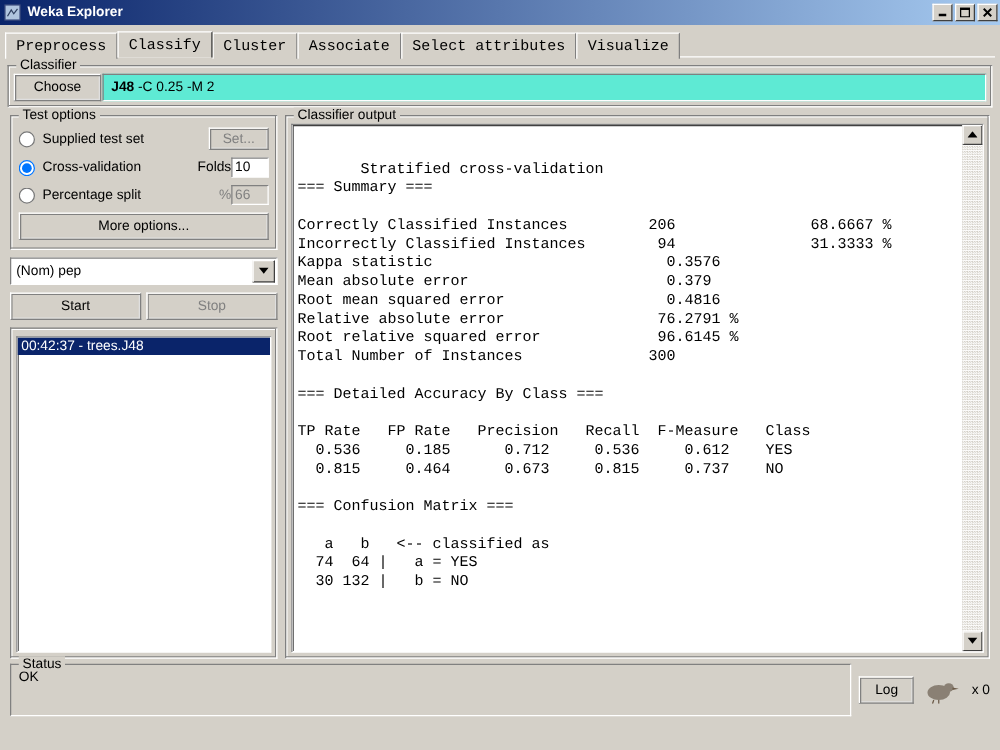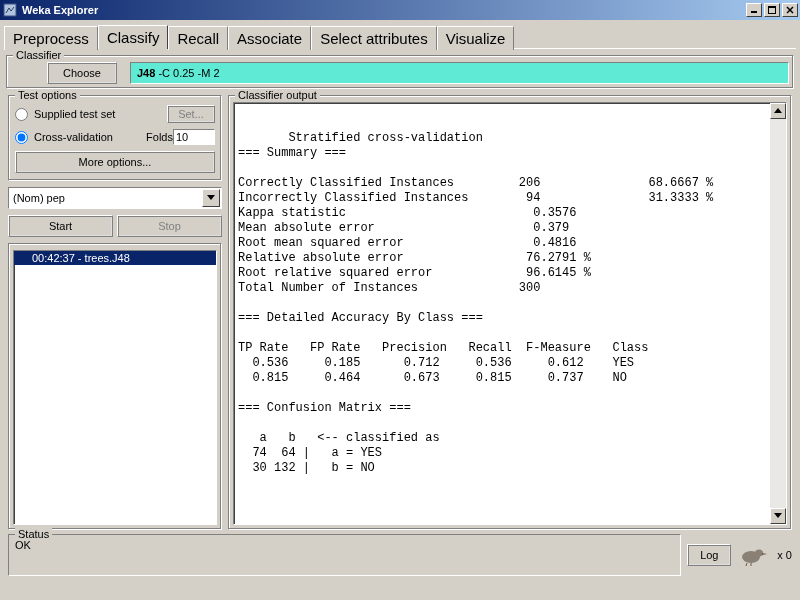--- a/index.html
+++ b/index.html
@@ -41,23 +41,24 @@
   display: flex;
   padding: 4px 4px 0 4px;
   align-items: flex-end;
 }
 .tab {
   padding: 3px 8px;
   border: 1px solid #808080;
   border-bottom: none;
   background: #d4d0c8;
   margin-right: 0;
-  font-size: 15px;
+  font-size: 12px;
   cursor: pointer;
   position: relative;
+  font-family: Liberation Mono, monospace;
 }
 .tab.active {
   background: #d4d0c8;
   border-top: 1px solid #fff;
   border-left: 1px solid #fff;
   border-right: 1px solid #404040;
   z-index: 2;
   top: 1px;
 }
 .tab:not(.active) {
@@ -98,37 +99,37 @@
   border-color: #fff #404040 #404040 #fff;
   box-shadow: 1px 1px 0 #808080 inset, -1px -1px 0 #dfdfdf inset;
   border-color: #fff #808080 #808080 #fff;
   padding: 2px 8px;
   font-size: 11px;
   font-family: inherit;
   cursor: pointer;
   min-height: 22px;
 }
 .btn[disabled] { color: #808080; cursor: default; }
-.classifier-row { display:flex; gap:13px; align-items:stretch;margin-left:36px; }
+.classifier-row { display:flex; gap:1px; align-items:stretch; }
 .classifier-display {
   flex: 1;
   border: 1px solid;
   border-color: #808080 #fff #fff #808080;
   padding: 4px 6px;
   background: #5eead4;
   font-size: 11px;
 }
 .main-cols { display: flex; gap: 2px; padding: 0 2px; height: 439px; }
 .left-col { width: 218px; display:flex; flex-direction:column; }
 .right-col { flex: 1; display:flex; }
 .radio-row, .opt-row { display:flex; align-items:center; padding: 3px 2px; font-size: 11px; }
 .radio-row input[type=radio] { margin-right: 6px; }
 .opt-label { flex: 1; }
 .sm-input {
-  width: 42px;
+  width: 30px;
   border: 1px solid;
   border-color: #808080 #fff #fff #808080;
   background: #fff;
   font-size: 11px;
   padding: 1px 2px;
   font-family: inherit;
 }
 .sm-input[disabled] { background: #d4d0c8; color: #808080; }
 .combo {
   border: 1px solid;
@@ -155,21 +156,21 @@
   background: #fff;
   border: 1px solid;
   border-color: #808080 #fff #fff #808080;
   box-shadow: inset 1px 1px 0 #404040;
   margin: 0;
   overflow: auto;
 }
 .result-item {
   background: #0a246a;
   color: #fff;
-  padding: 1px 18px;
+  padding: 1px 3px;
   font-size: 11px;
 }
 .output-area {
   flex:1;
   background: #fff;
   border: 1px solid;
   border-color: #808080 #fff #fff #808080;
   box-shadow: inset 1px 1px 0 #404040;
   font-family: "Courier New", monospace;
   font-size: 12px;
@@ -243,21 +244,21 @@
       <svg width="8" height="8">
         <line x1="1" y1="1" x2="7" y2="7" stroke="#000" stroke-width="1.5"></line>
         <line x1="7" y1="1" x2="1" y2="7" stroke="#000" stroke-width="1.5"></line>
       </svg>
     </span>
 </div>
 
 <div class="tabs">
   <div class="tab">Preprocess</div>
   <div class="tab active">Classify</div>
-  <div class="tab">Recall</div>
+  <div class="tab">Cluster</div>
   <div class="tab">Associate</div>
   <div class="tab">Select attributes</div>
   <div class="tab">Visualize</div>
 </div>
 
 <div class="tab-panel">
 
   <div class="fieldset" style="margin-bottom:4px;">
     <span class="legend">Classifier</span>
     <div class="classifier-row">
@@ -273,20 +274,26 @@
         <div class="radio-row">
           <input type="radio" name="testopt" style="">
           <span class="opt-label">Supplied test set</span>
           <button class="btn" style="min-width:48px;padding:1px 6px;min-height:18px;" disabled="">Set...</button>
         </div>
         <div class="radio-row">
           <input type="radio" name="testopt" checked="" style="">
           <span class="opt-label">Cross-validation</span>
           <span class="field-sub">Folds</span>
           <input class="sm-input" value="10" style="">
+        </div>
+        <div class="radio-row">
+          <input type="radio" name="testopt" style="">
+          <span class="opt-label">Percentage split</span>
+          <span class="field-sub dis">%</span>
+          <input class="sm-input" disabled="" value="66" style="">
         </div>
         <div class="more-opts-row">
           <button class="btn">More options...</button>
         </div>
       </div>
 
       <div class="combo">
         <span class="combo-text">(Nom) pep</span>
         <span class="combo-btn">
             <svg width="8" height="6">

